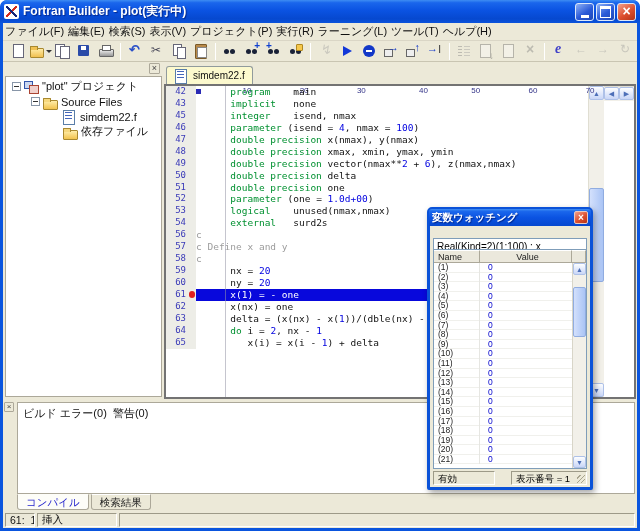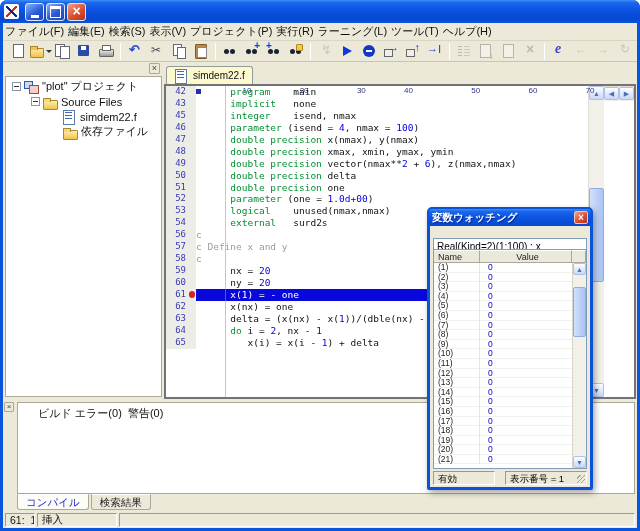--- a/index.html
+++ b/index.html
@@ -130,47 +130,48 @@
   .w-h.val{flex:1;text-align:center;}
   .w-h.pad{width:14px;flex:none;}
   .w-bodywrap{flex:1;display:flex;min-height:0;}
   .w-rows{flex:1;overflow:hidden;}
   .w-row{display:flex;height:9.6px;line-height:9.5px;font-size:8.5px;box-shadow:inset 0 -1px 0 #F0F0EC;}
   .w-name{width:46px;flex:none;border-right:1px solid #E6E6E2;padding-left:4px;color:#222;}
   .w-value{flex:1;padding-left:8px;color:#0000CC;}
   .w-scroll{width:14px;flex:none;display:flex;flex-direction:column;background:#F2F0E9;border-left:1px solid #D8D5C8;}
   .w-scroll .sbtn{width:13px;height:12px;}
   .wthumb{position:absolute;left:0;right:0;top:12px;height:50px;background:linear-gradient(90deg,#D3E0FC,#AAC4F5);border:1px solid #90ACE0;border-radius:2px;}
-  .w-status{position:absolute;left:3px;right:3px;bottom:2px;height:14px;display:flex;gap:10px;font-size:9.5px;}
+  .w-status{position:absolute;left:3px;right:3px;bottom:2px;height:14px;display:flex;gap:16px;font-size:9.5px;}
   .w-status .pane{line-height:11px;}
   .w-status .w1{width:62px;flex:none;}
   .w-status .w2{flex:1;position:relative;}
   .w-status .w2::after{content:"";position:absolute;right:1px;bottom:1px;width:8px;height:8px;background:repeating-linear-gradient(135deg,transparent 0 2px,#A8A48E 2px 3px);}
   .pane{border:1px solid;border-color:#9D9A88 #FFF #FFF #9D9A88;padding:0 4px;display:flex;align-items:center;background:#ECE9D8;overflow:hidden;white-space:nowrap;}
   .pre{white-space:pre;}
   
   .output{position:absolute;left:3px;top:399px;right:3px;height:112px;background:#ECE9D8;}
   .out-strip{position:absolute;left:0;top:0;width:14px;bottom:16px;}
   .out-strip .mini-x{left:1px;right:auto;top:3px;width:10px;height:10px;font-size:8px;line-height:8px;}
-  .out-content{position:absolute;left:14px;top:3px;right:2px;bottom:17px;background:#fff;border:1px solid #ACA899;font-size:11px;color:#111;padding:3px 20px;}
+  .out-content{position:absolute;left:14px;top:3px;right:2px;bottom:17px;background:#fff;border:1px solid #ACA899;font-size:11px;color:#111;padding:3px 5px;}
   .out-tabs{position:absolute;left:14px;bottom:1px;height:16px;display:flex;gap:2px;}
   .otab{padding:0 8px;font-size:10.5px;line-height:14px;background:#ECE9D8;border:1px solid #ACA899;border-top:1px solid #FFF;border-radius:0 0 3px 3px;color:#222;}
   .otab.active{background:#FDFDF8;color:#2222CC;border-top-color:#FDFDF8;}
   
   .statusbar{position:absolute;left:3px;top:511px;right:3px;height:17px;background:#ECE9D8;display:flex;gap:2px;padding:2px 2px 1px;font-size:10.5px;color:#111;}
   .s1{width:30px;flex:none;}
   .s2{width:80px;flex:none;}
   .s3{flex:1;}
 </style>
 </head>
 <body>
 
 <div class="window">
   <div class="titlebar">
     <span class="appicon"></span>
+    <span class="title">Fortran Builder - plot(実行中)</span>
     <span class="tbtns">
       <span class="tbtn min"></span>
       <span class="tbtn max"></span>
       <span class="tbtn close"></span>
     </span>
   </div>
 
   <div class="menubar" id="menubar">
       <span class="menu-item">ファイル(F)</span>
       <span class="menu-item">編集(E)</span>
@@ -309,21 +310,21 @@
         </span>
       </div>
       <div class="editor-frame">
         <div class="ruler" id="ruler">
           <span class="ruler-cursor"></span>
           <span class="ruler-ticks"></span>
           <span class="ruler-ticks5"></span>
         <span class="ruler-num" style="left: 76.48px;">10</span>
             <span class="ruler-num" style="left: 133.68px;">20</span>
             <span class="ruler-num" style="left: 190.88px;">30</span>
-            <span class="ruler-num" style="left: 238px;">40</span>
+            <span class="ruler-num" style="left: 253px;">40</span>
             <span class="ruler-num" style="left: 305.28px;">50</span>
             <span class="ruler-num" style="left: 362.48px;">60</span>
             <span class="ruler-num" style="left: 419.68px;">70</span>
           </div>
         <div class="code-wrap">
           <div class="code-area" id="codearea">
             <span class="guide g1"></span>
             <span class="guide g2"></span>
           <div class="code-line"><span class="ln-gutter"><span class="ln-num">42</span></span><span class="code-text"><span class="sg-p">      </span><span class="sg-k">program</span><span class="sg-p">    main</span></span></div>
               <div class="code-line"><span class="ln-gutter"><span class="ln-num">43</span></span><span class="code-text"><span class="sg-p">      </span><span class="sg-k">implicit</span><span class="sg-p">   none</span></span></div>

